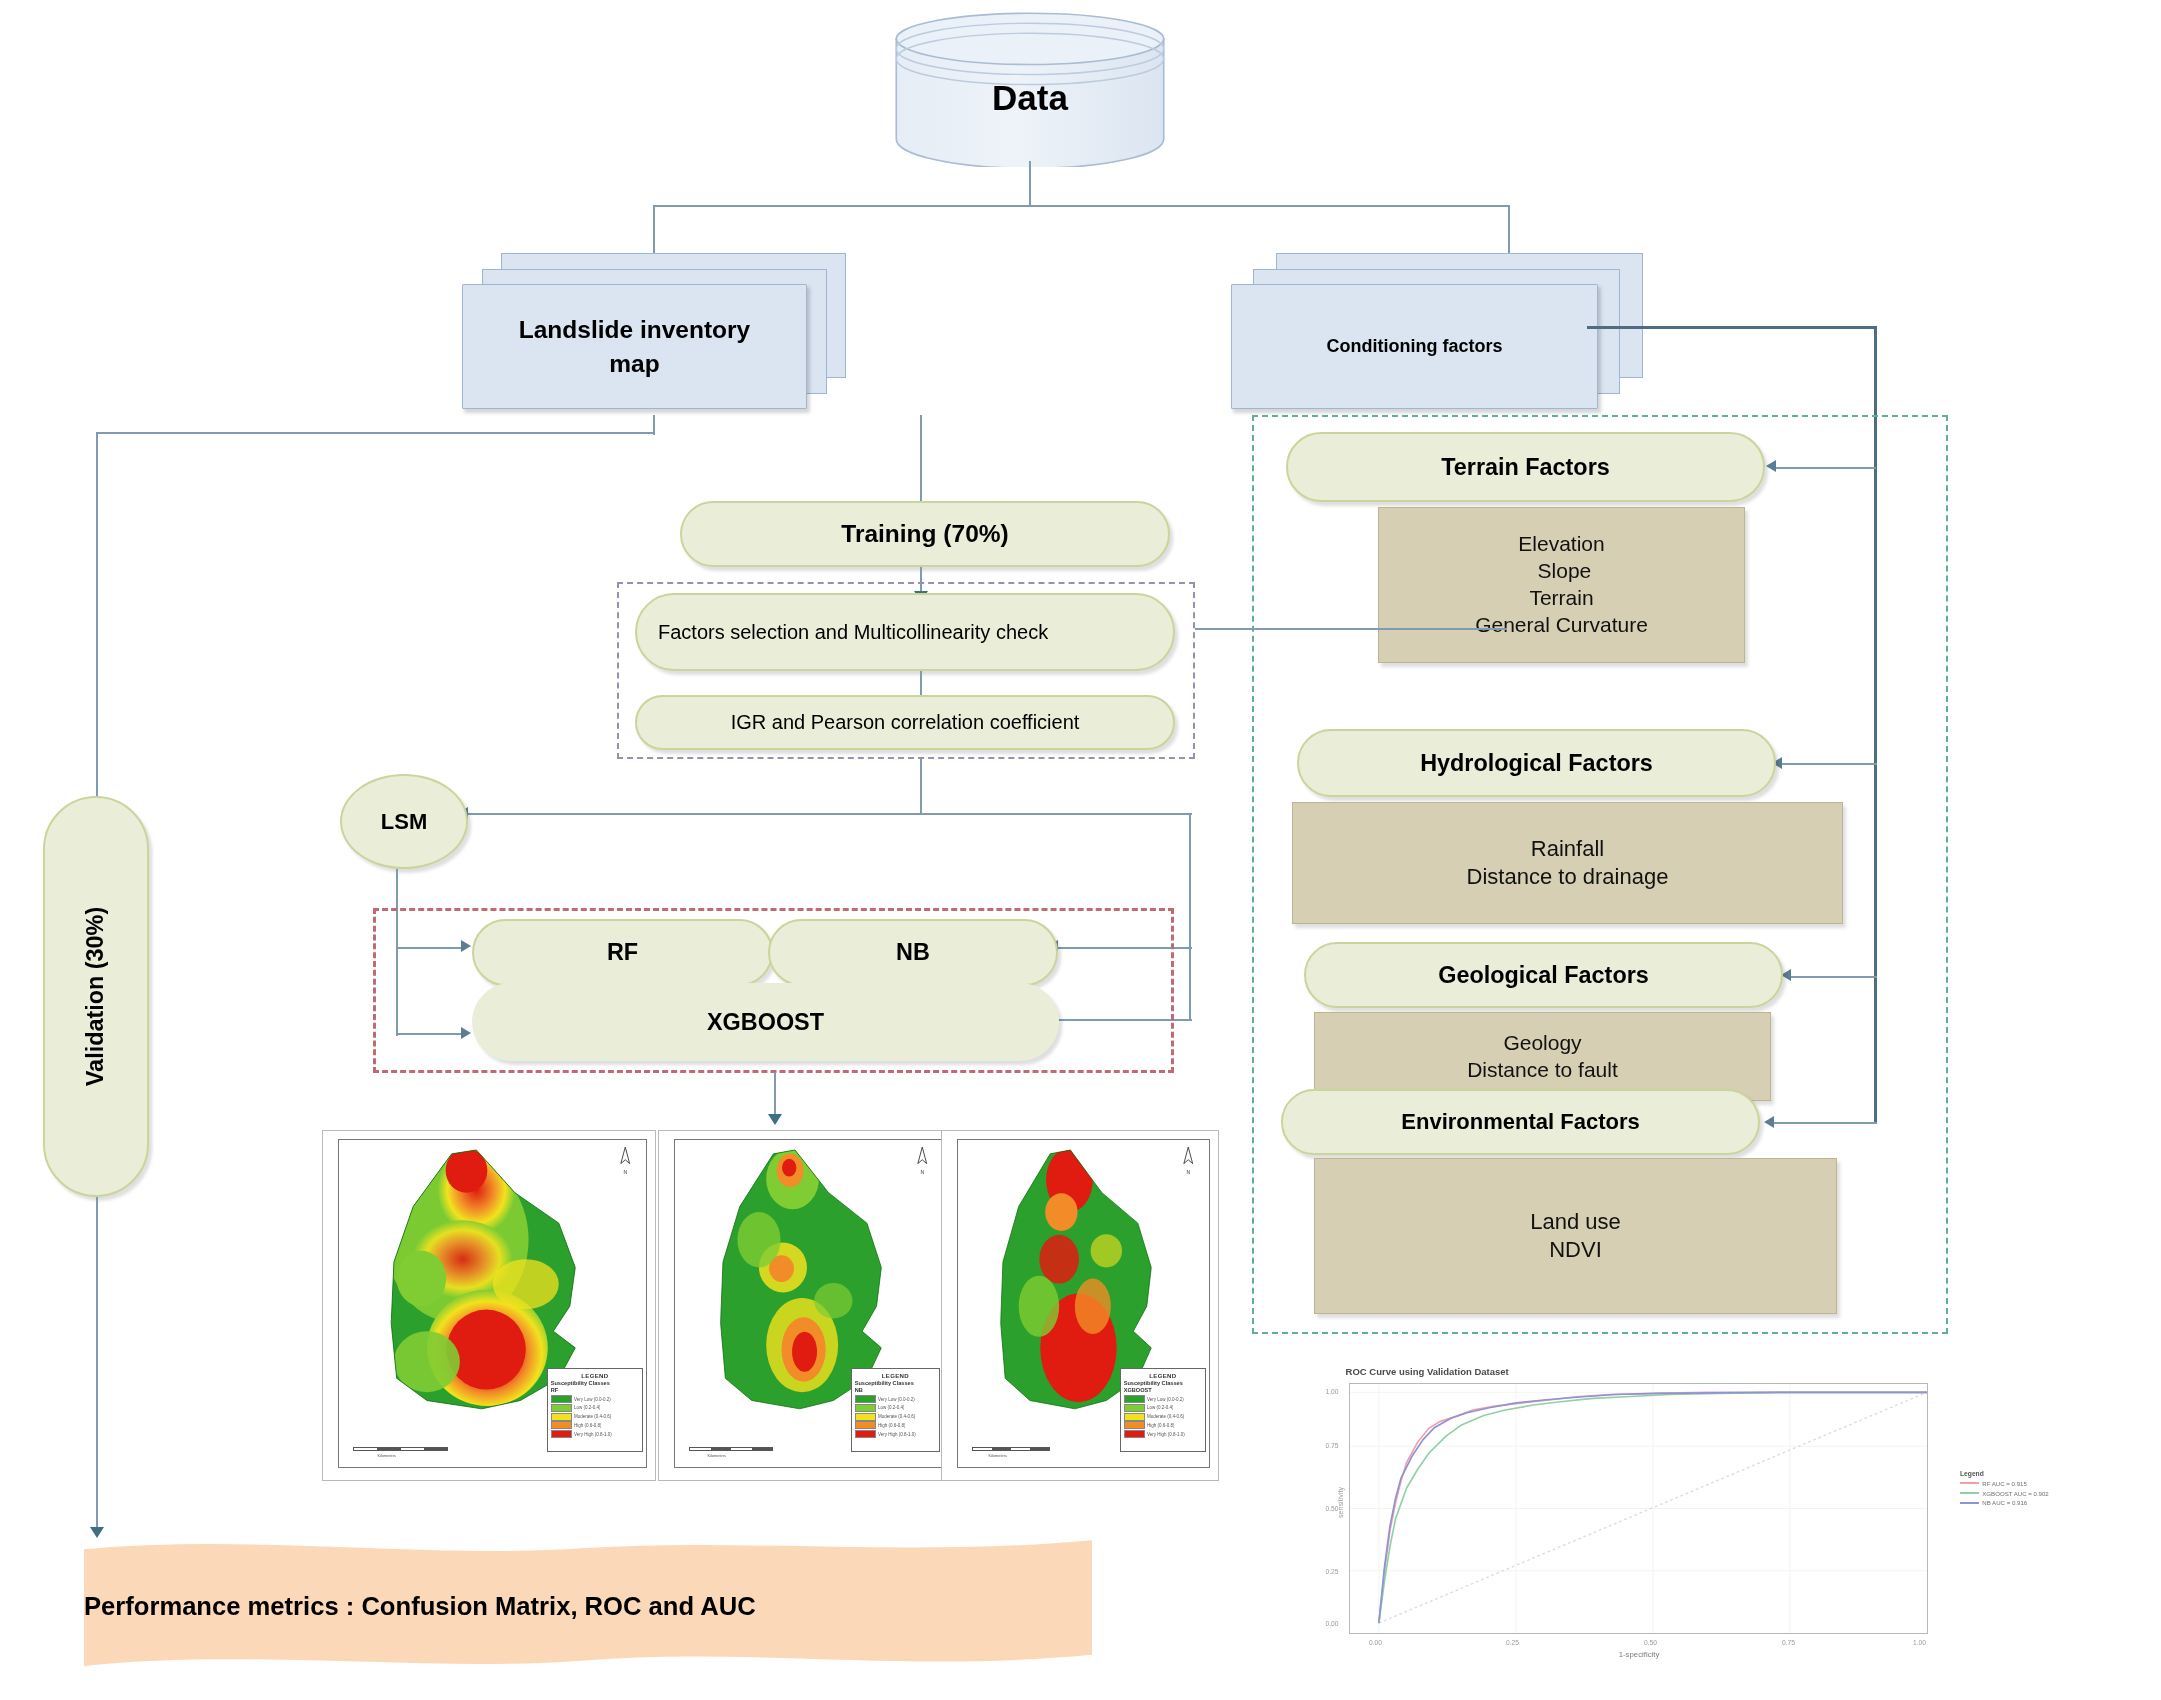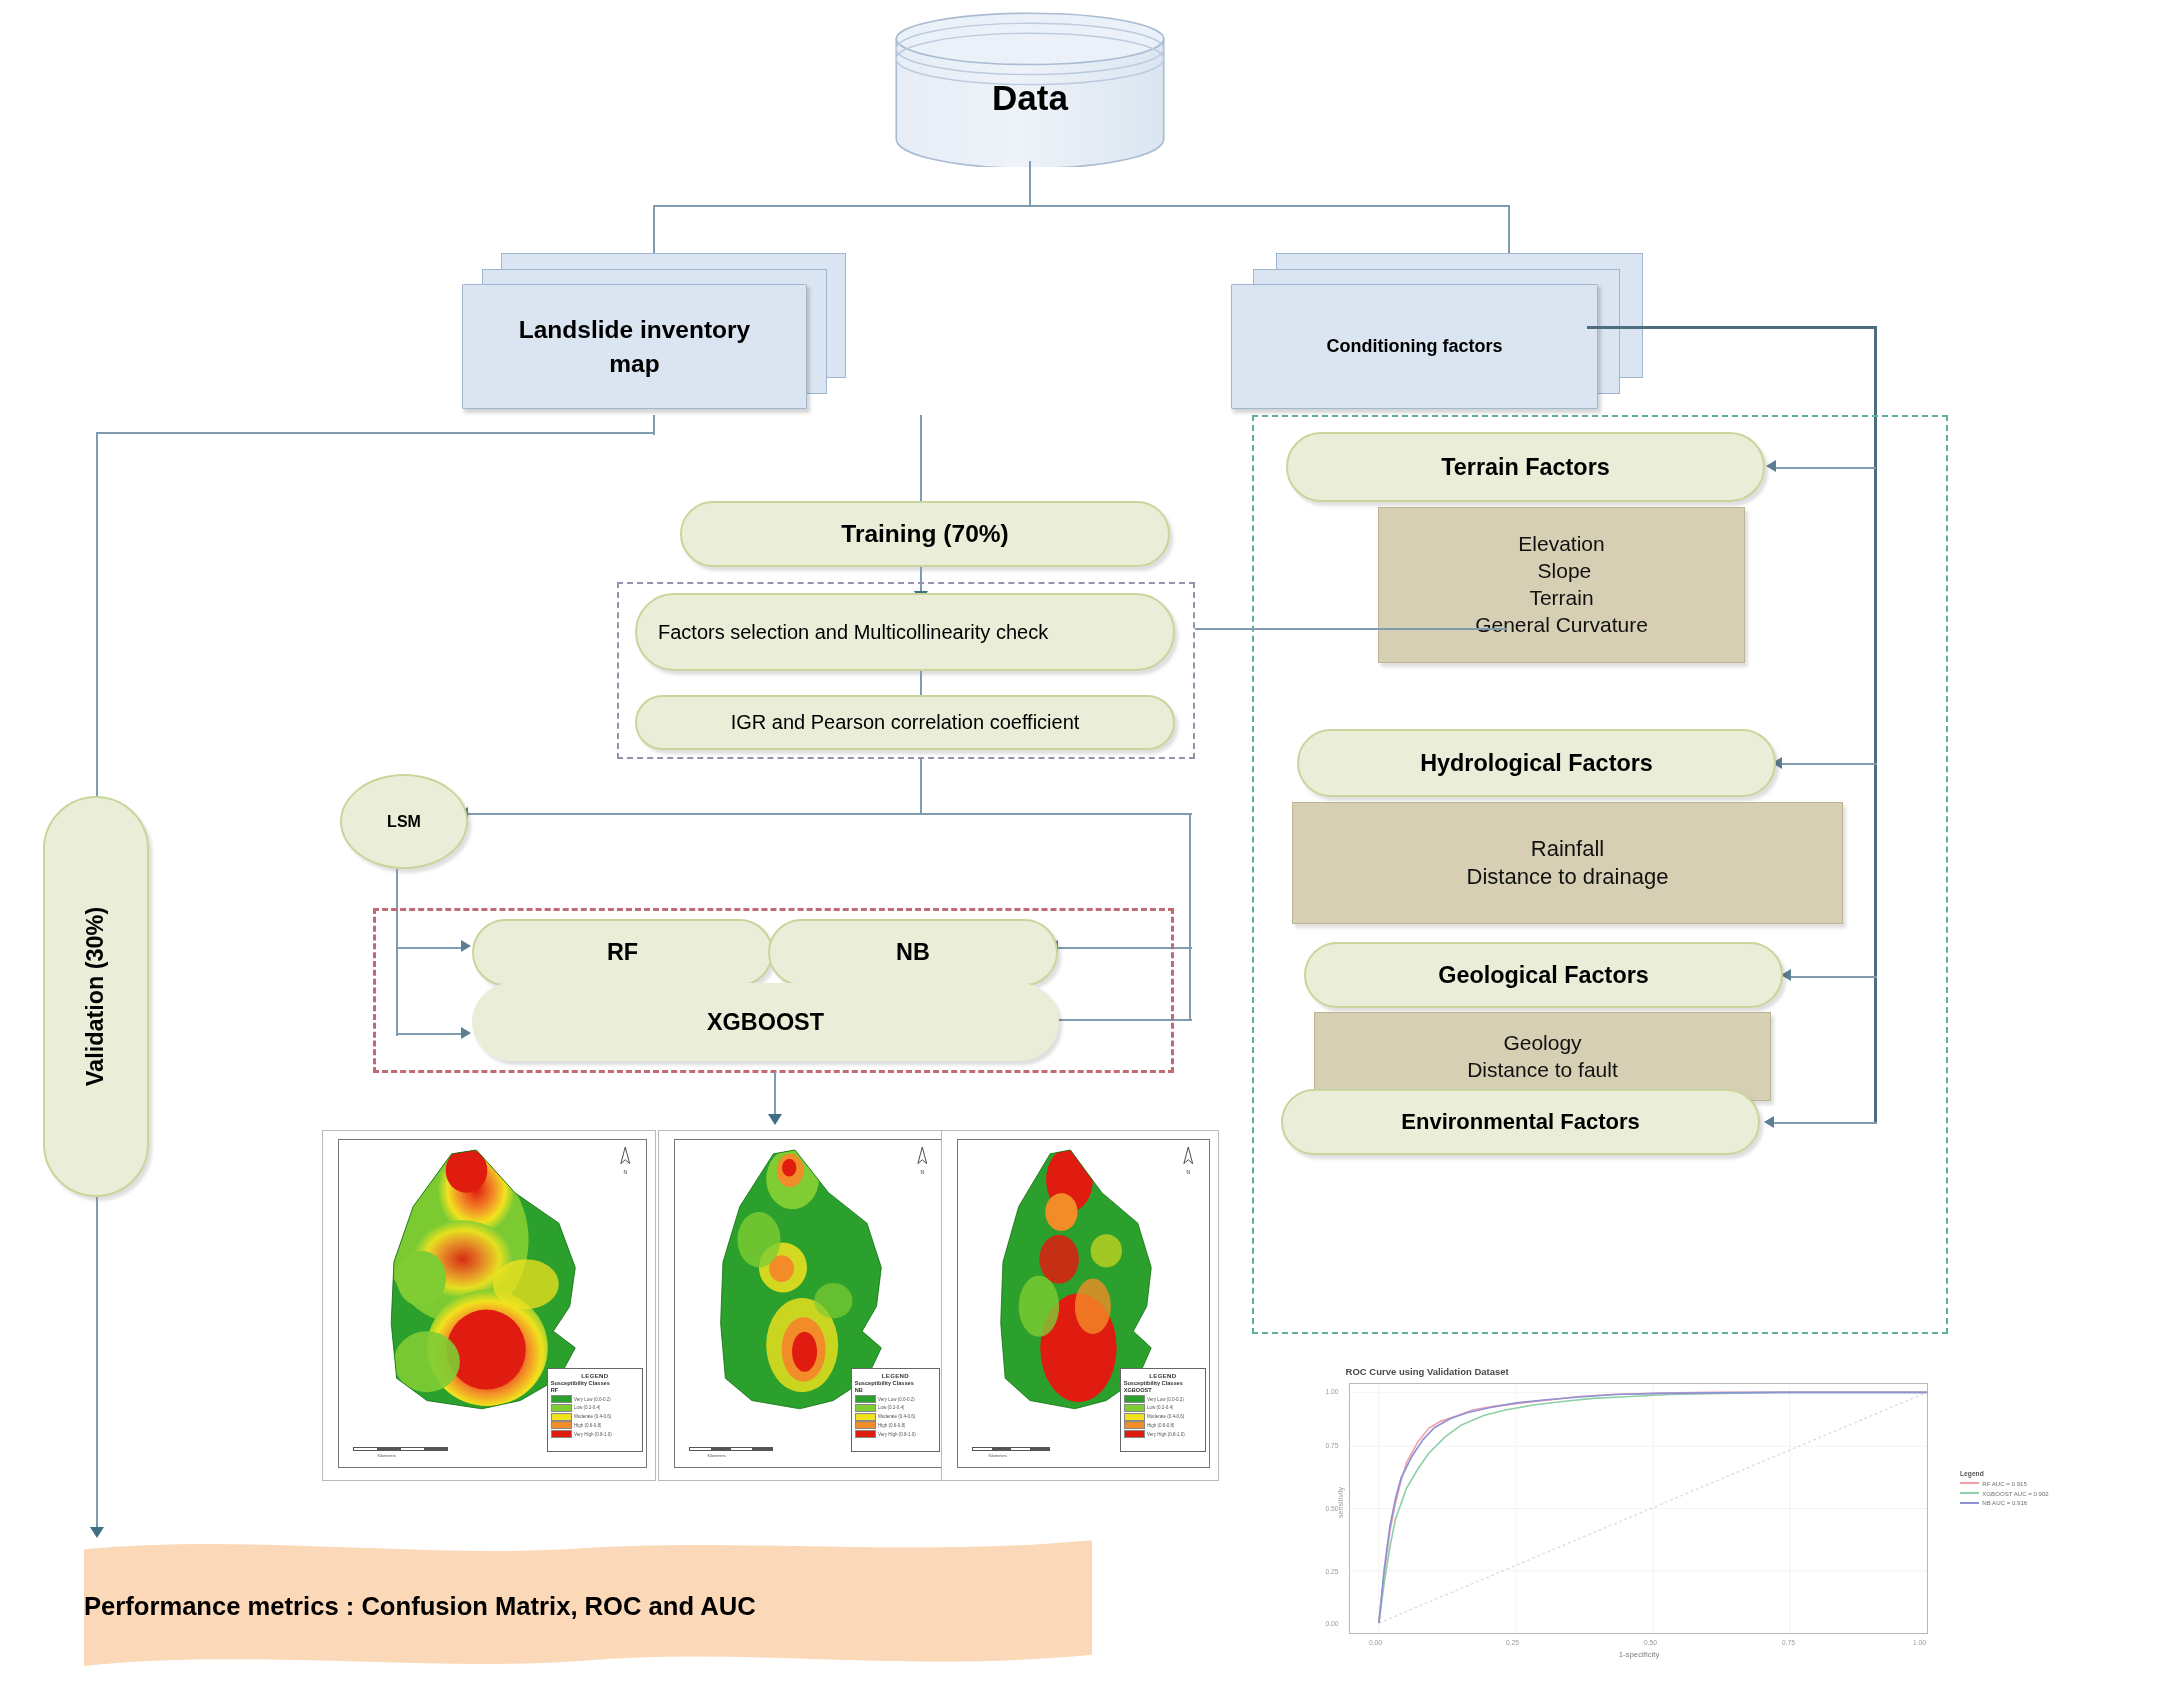--- a/index.html
+++ b/index.html
@@ -167,20 +167,24 @@
     <span>Geological Factors</span>
   </div>
   <div class="tanbox abs" style="left:1314px;top:1012px;width:457px;height:89px;font-size:21px;">
     <div class="ln">Geology</div>
     <div class="ln">Distance to fault</div>
   </div>
 
   <div class="pill abs" style="left:1281px;top:1089px;width:479px;height:66px;font-size:22px;">
     <span>Environmental Factors</span>
   </div>
+  <div class="tanbox abs" style="left:1314px;top:1158px;width:523px;height:156px;font-size:22px;">
+    <div class="ln">Land use</div>
+    <div class="ln">NDVI</div>
+  </div>
 
   <div class="ln-v" style="left:653px;top:415px;height:19.5px;"></div>
   <div class="ln-h" style="left:96px;top:432px;width:559px;"></div>
   <div class="ln-v" style="left:96px;top:432px;height:367px;"></div>
 
   <div class="pill abs" style="left:43px;top:796px;width:106px;height:401px;">
     <span class="vpill-text" style="font-size:23.4px;">Validation (30%)</span>
   </div>
 
   <div class="ln-v" style="left:96px;top:1197px;height:334px;"></div>
@@ -208,21 +212,21 @@
     <span>IGR and Pearson correlation coefficient</span>
   </div>
 
   <div class="ln-h" style="left:1195px;top:628px;width:312px;"></div>
 
   <div class="ln-v" style="left:920px;top:759px;height:56px;"></div>
   <div class="ln-h" style="left:468px;top:813px;width:724px;"></div>
   <div class="ln-v" style="left:1189px;top:813px;height:206px;"></div>
   <div class="arrow arr-left" style="left:458px;top:807px;"></div>
 
-  <div class="pill abs" style="left:340px;top:774px;width:128px;height:95px;border-radius:50%;font-size:16px;">
+  <div class="pill abs" style="left:340px;top:774px;width:128px;height:95px;border-radius:50%;font-size:22px;">
     <span>LSM</span>
   </div>
 
   <div class="ln-v" style="left:396px;top:869px;height:167px;"></div>
   <div class="ln-h" style="left:396px;top:947px;width:67px;"></div>
   <div class="arrow arr-right" style="left:461px;top:940px;"></div>
   <div class="ln-h" style="left:396px;top:1033px;width:67px;"></div>
   <div class="arrow arr-right" style="left:461px;top:1027px;"></div>
 
   <div class="ln-h" style="left:1058px;top:947px;width:134px;"></div>

